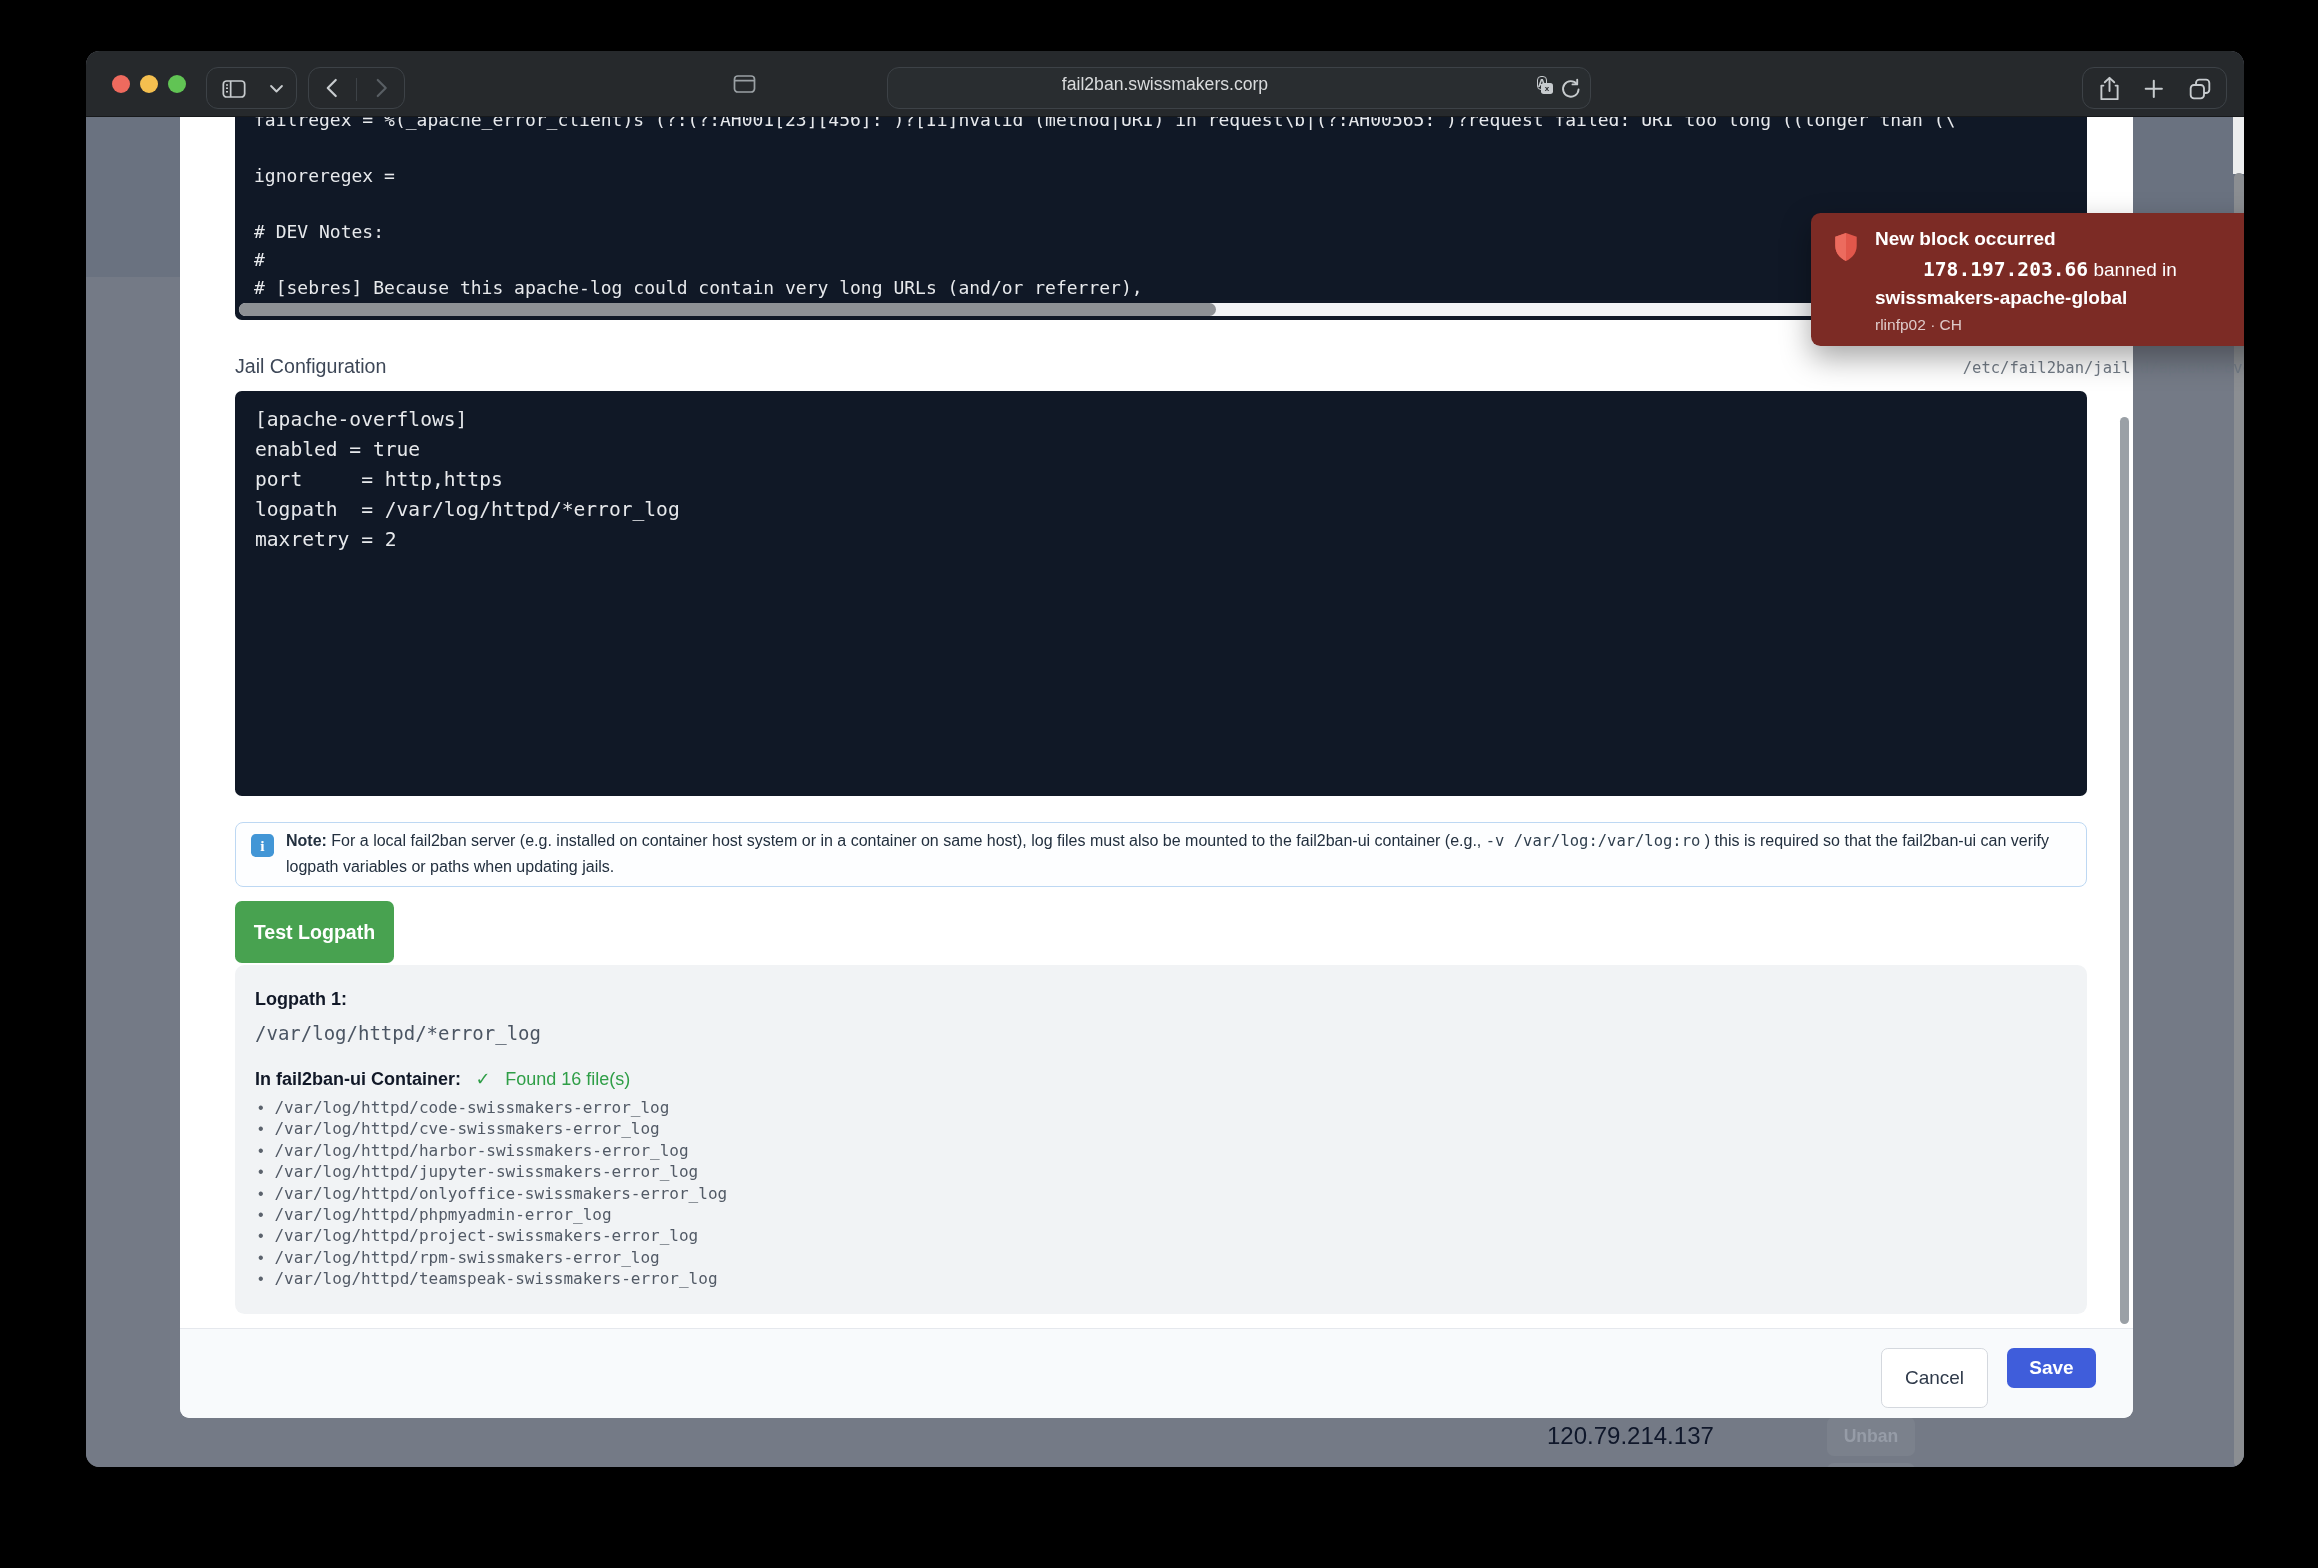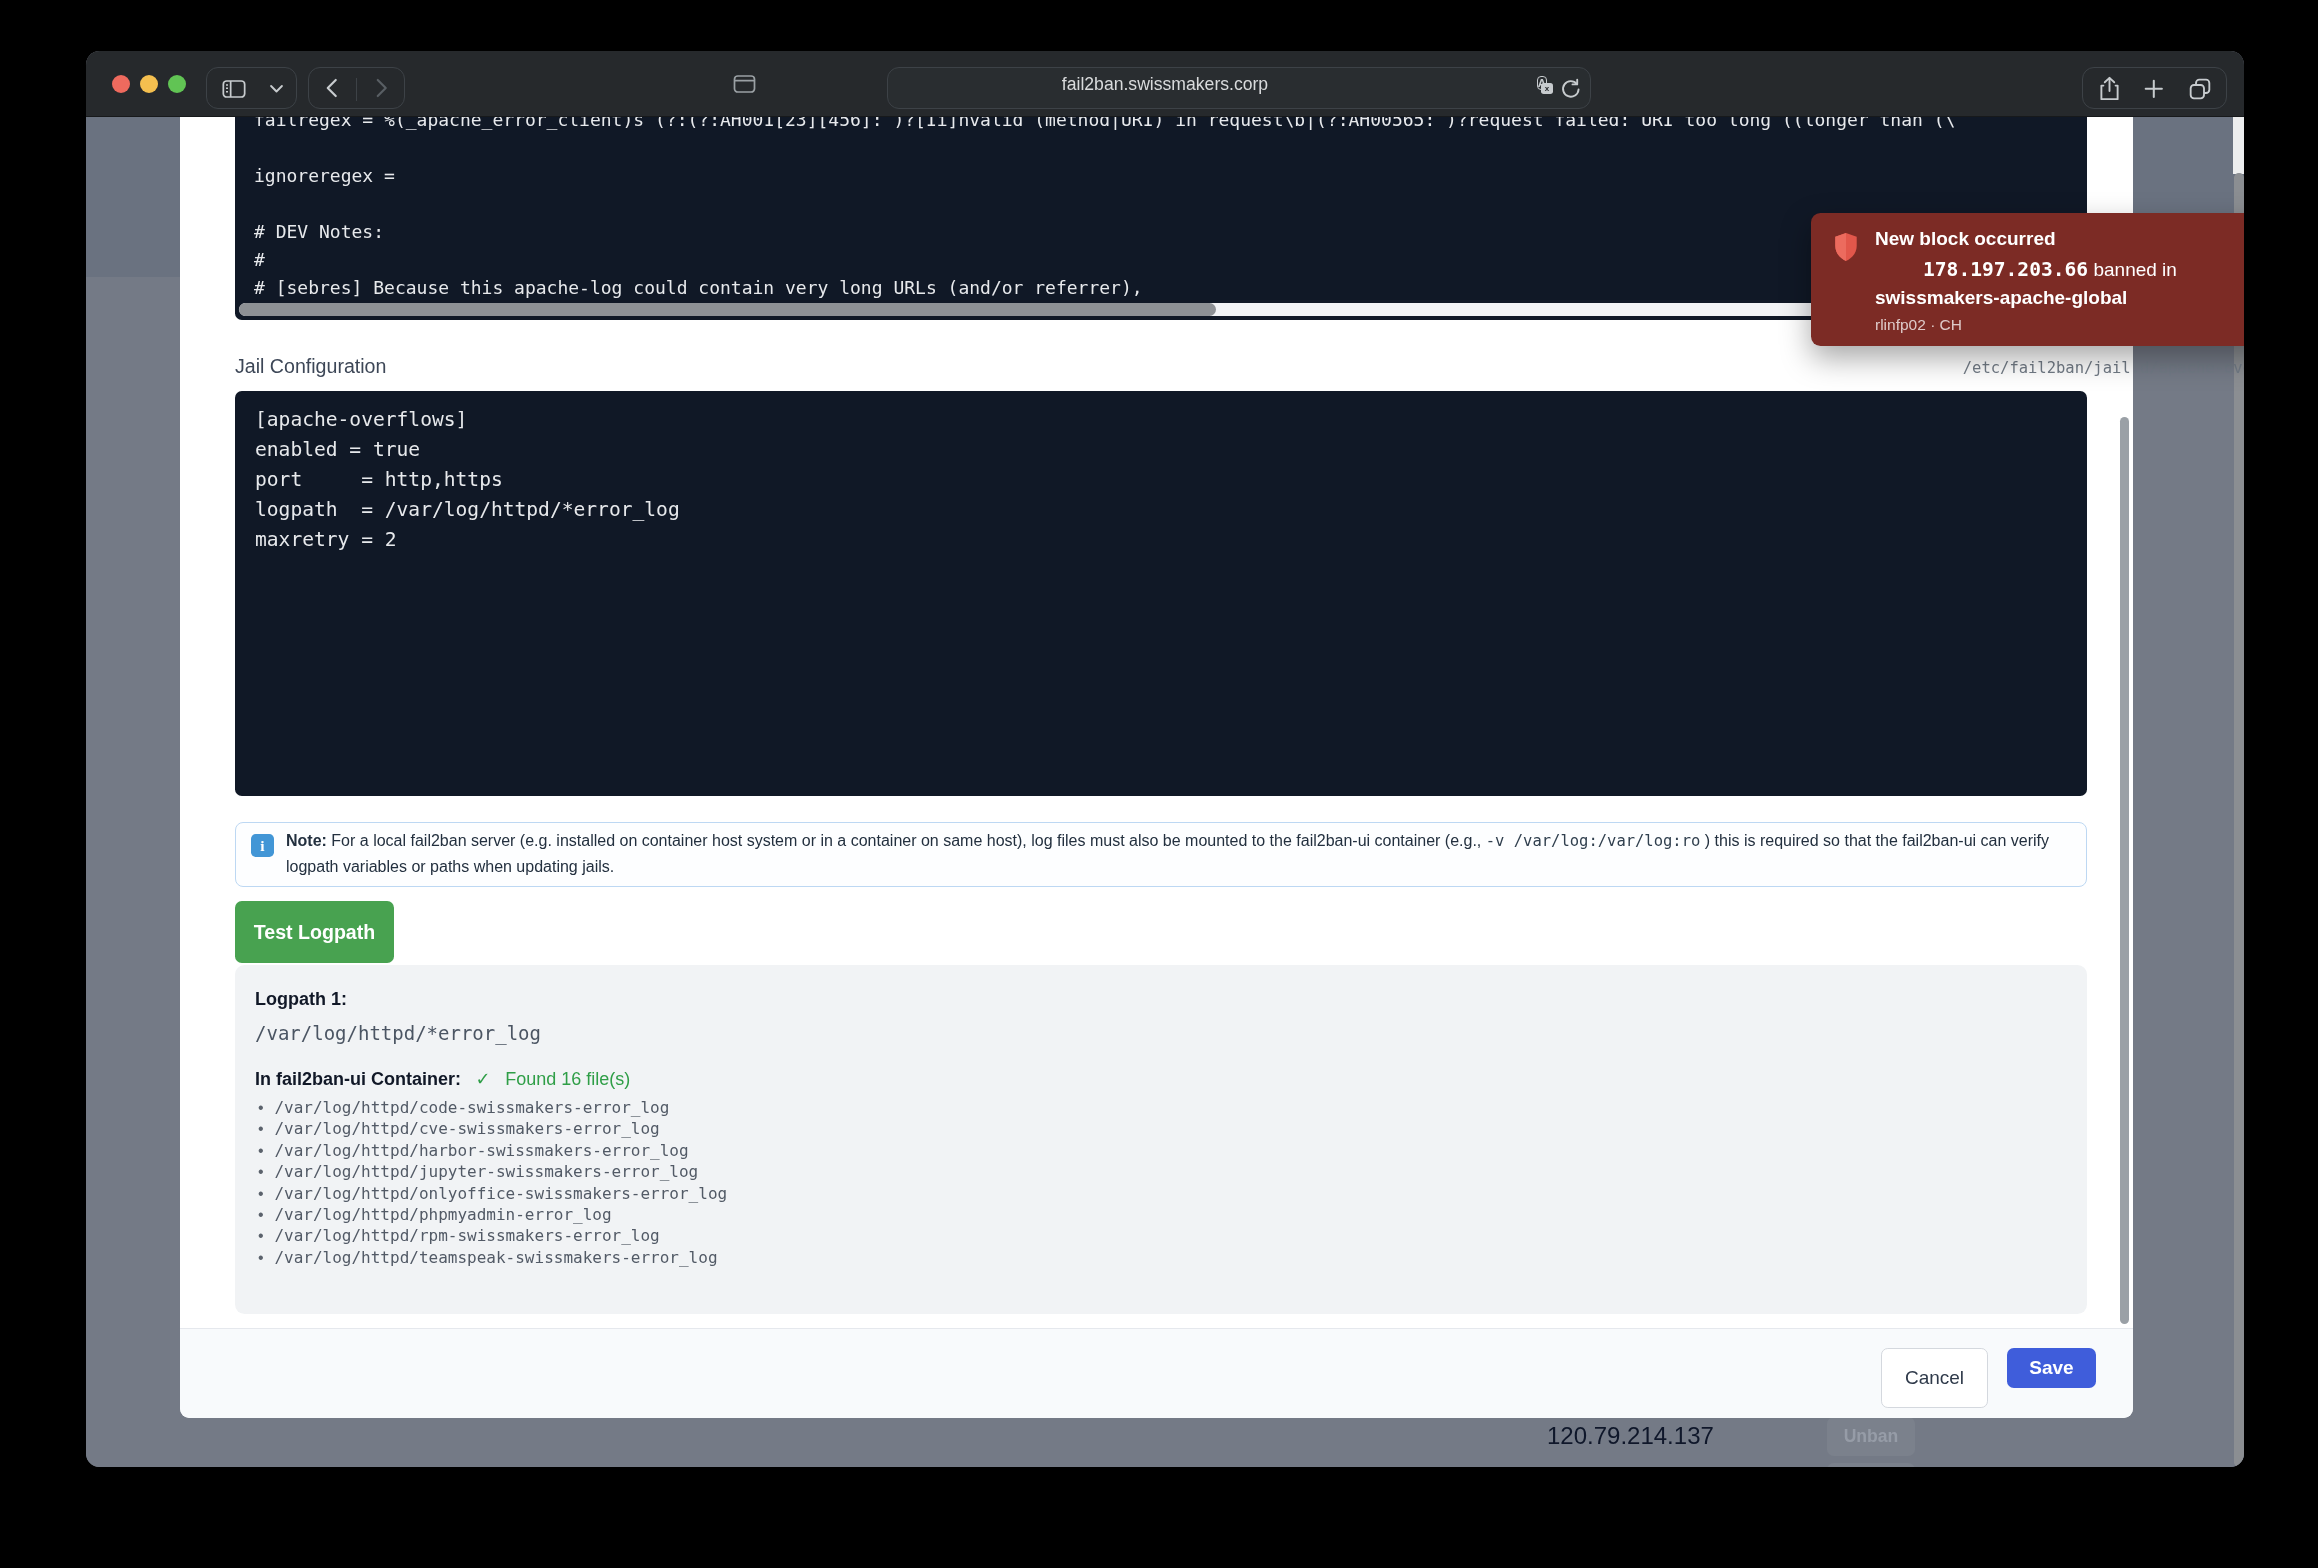--- a/index.html
+++ b/index.html
@@ -185,20 +185,21 @@
             <span class="ok">✓</span>
             <span class="ok">Found 16 file(s)</span>
           </div>
           <div id="file-list">
             <div class="file-row"><span class="bullet">•</span><span class="path">/var/log/httpd/code-swissmakers-error_log</span></div>
             <div class="file-row"><span class="bullet">•</span><span class="path">/var/log/httpd/cve-swissmakers-error_log</span></div>
             <div class="file-row"><span class="bullet">•</span><span class="path">/var/log/httpd/harbor-swissmakers-error_log</span></div>
             <div class="file-row"><span class="bullet">•</span><span class="path">/var/log/httpd/jupyter-swissmakers-error_log</span></div>
             <div class="file-row"><span class="bullet">•</span><span class="path">/var/log/httpd/onlyoffice-swissmakers-error_log</span></div>
             <div class="file-row"><span class="bullet">•</span><span class="path">/var/log/httpd/phpmyadmin-error_log</span></div>
+            <div class="file-row"><span class="bullet">•</span><span class="path">/var/log/httpd/project-swissmakers-error_log</span></div>
             <div class="file-row"><span class="bullet">•</span><span class="path">/var/log/httpd/rpm-swissmakers-error_log</span></div>
             <div class="file-row"><span class="bullet">•</span><span class="path">/var/log/httpd/teamspeak-swissmakers-error_log</span></div>
           </div>
         </div>
       </div>
 
       <div id="modal-scrollbar-thumb"></div>
 
       <div id="modal-footer">
         <button id="cancel-btn">Cancel</button>

